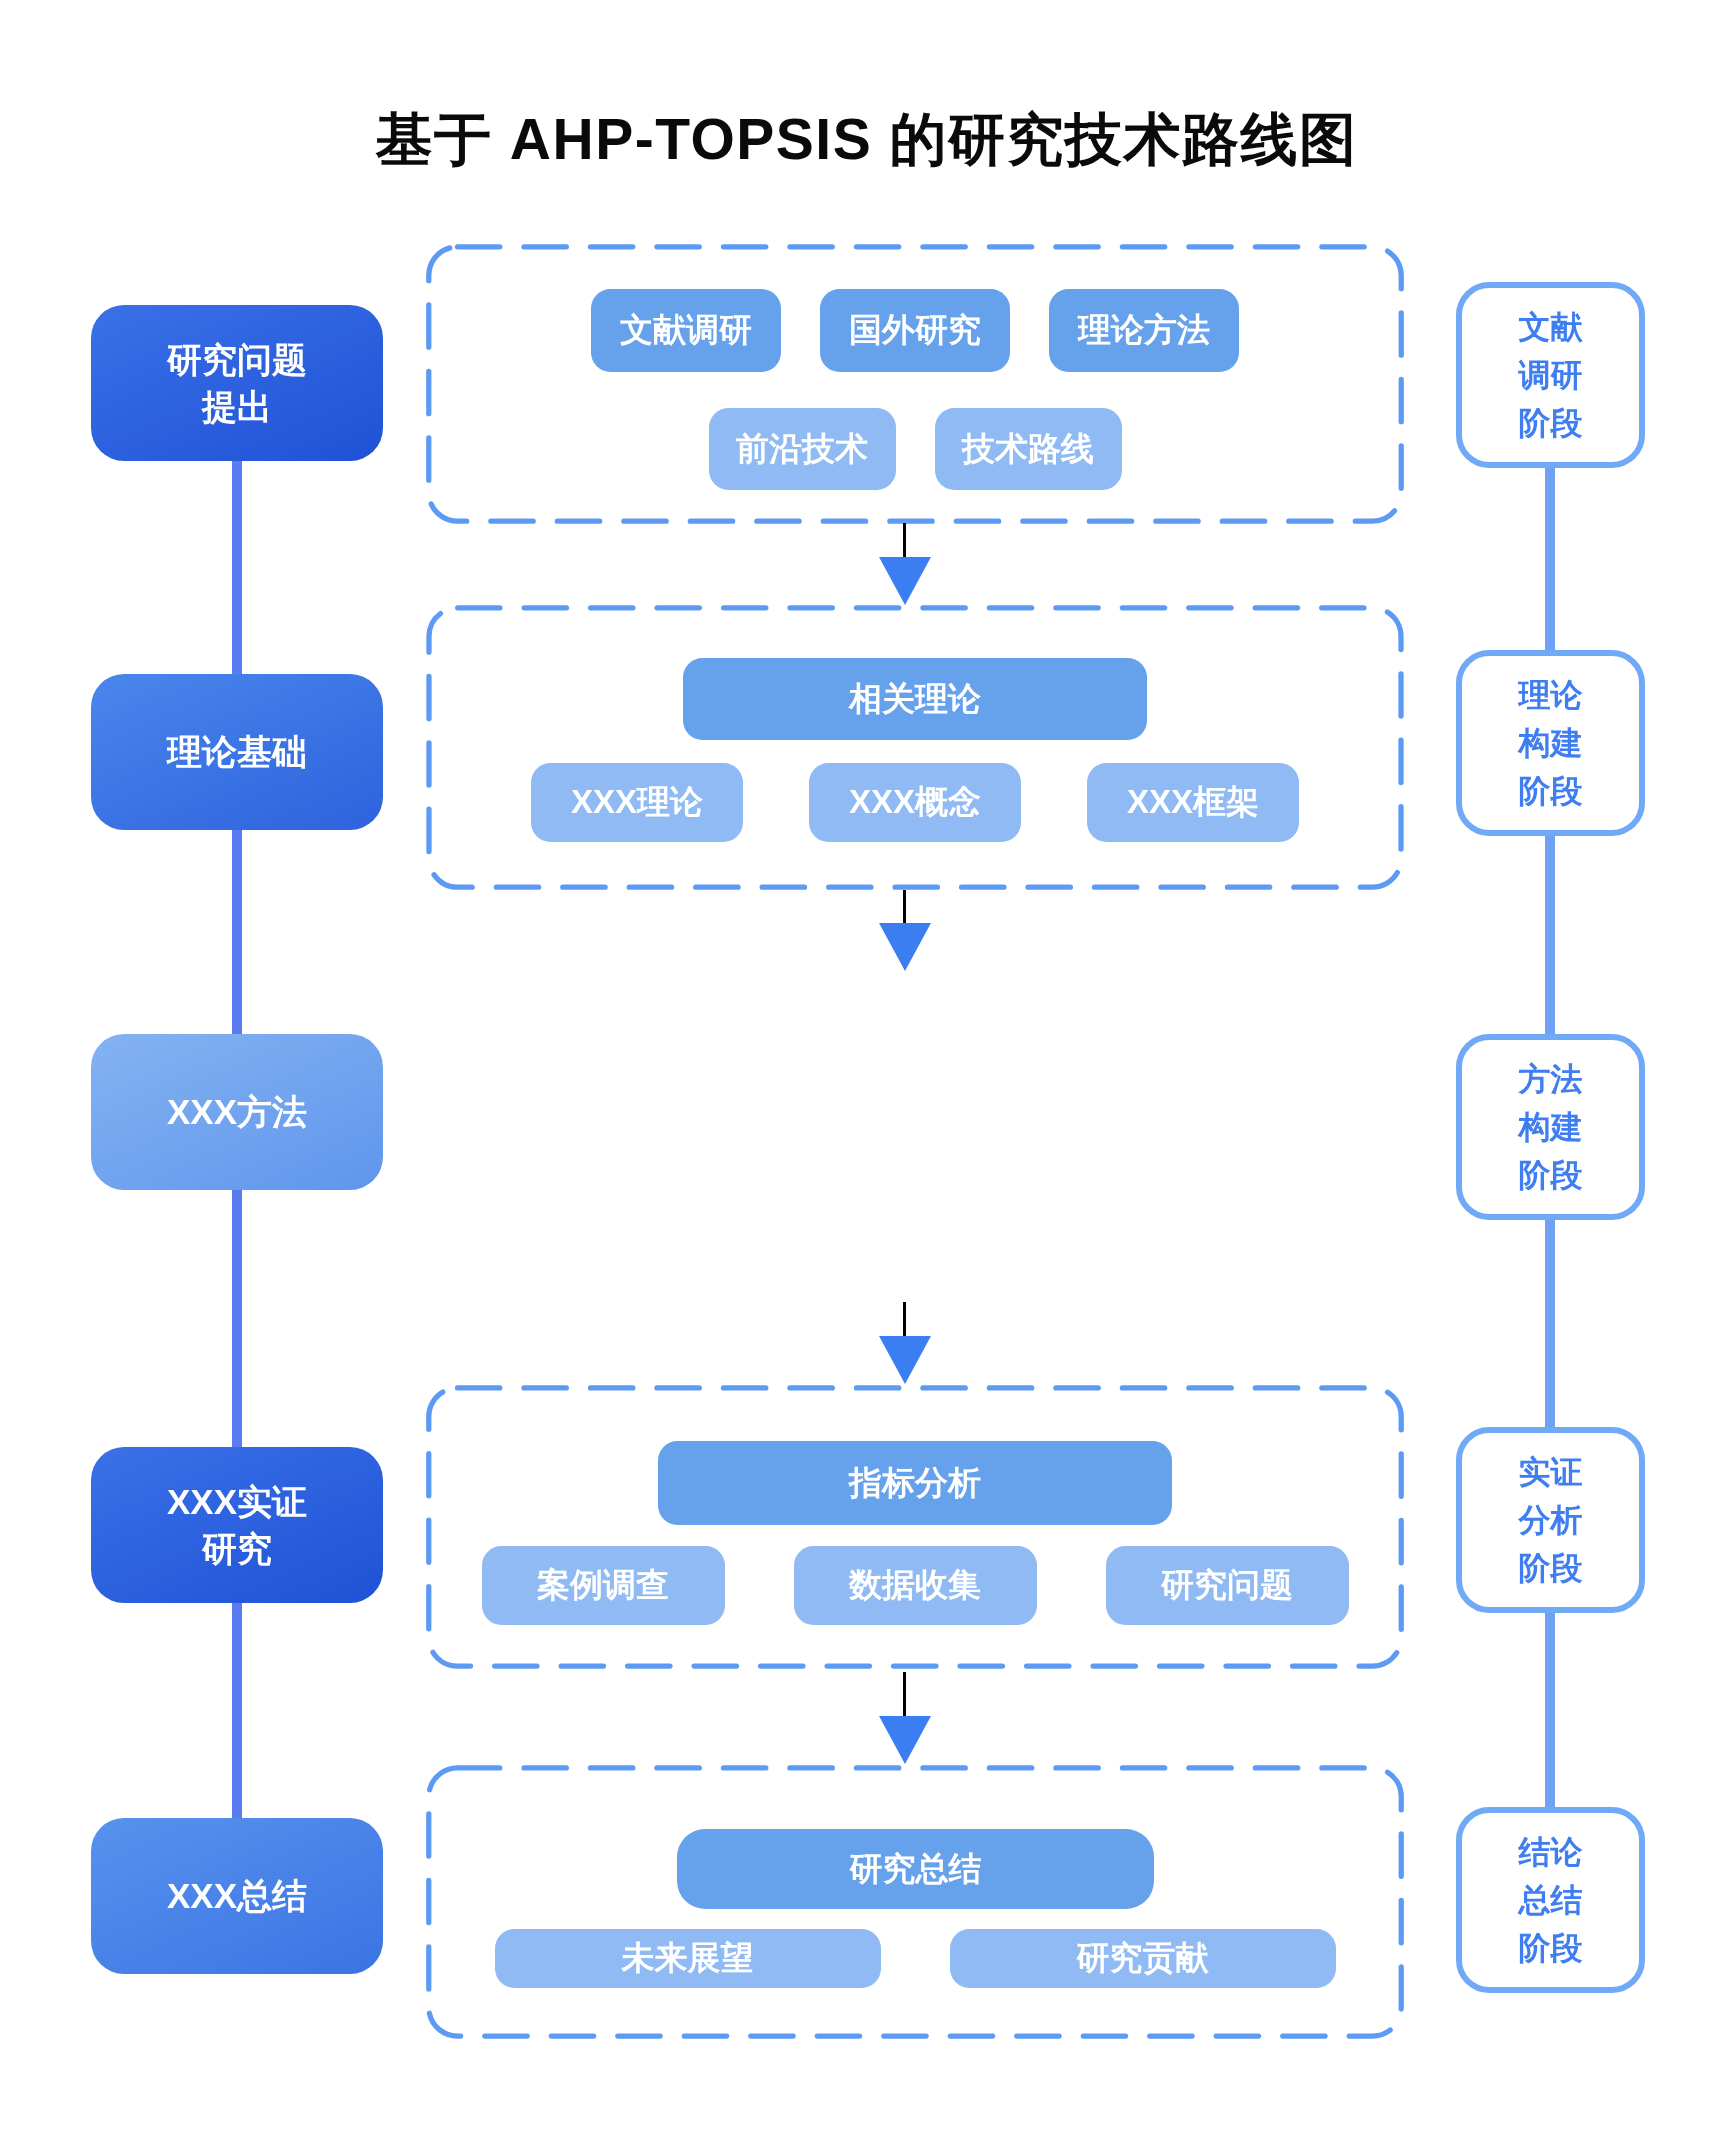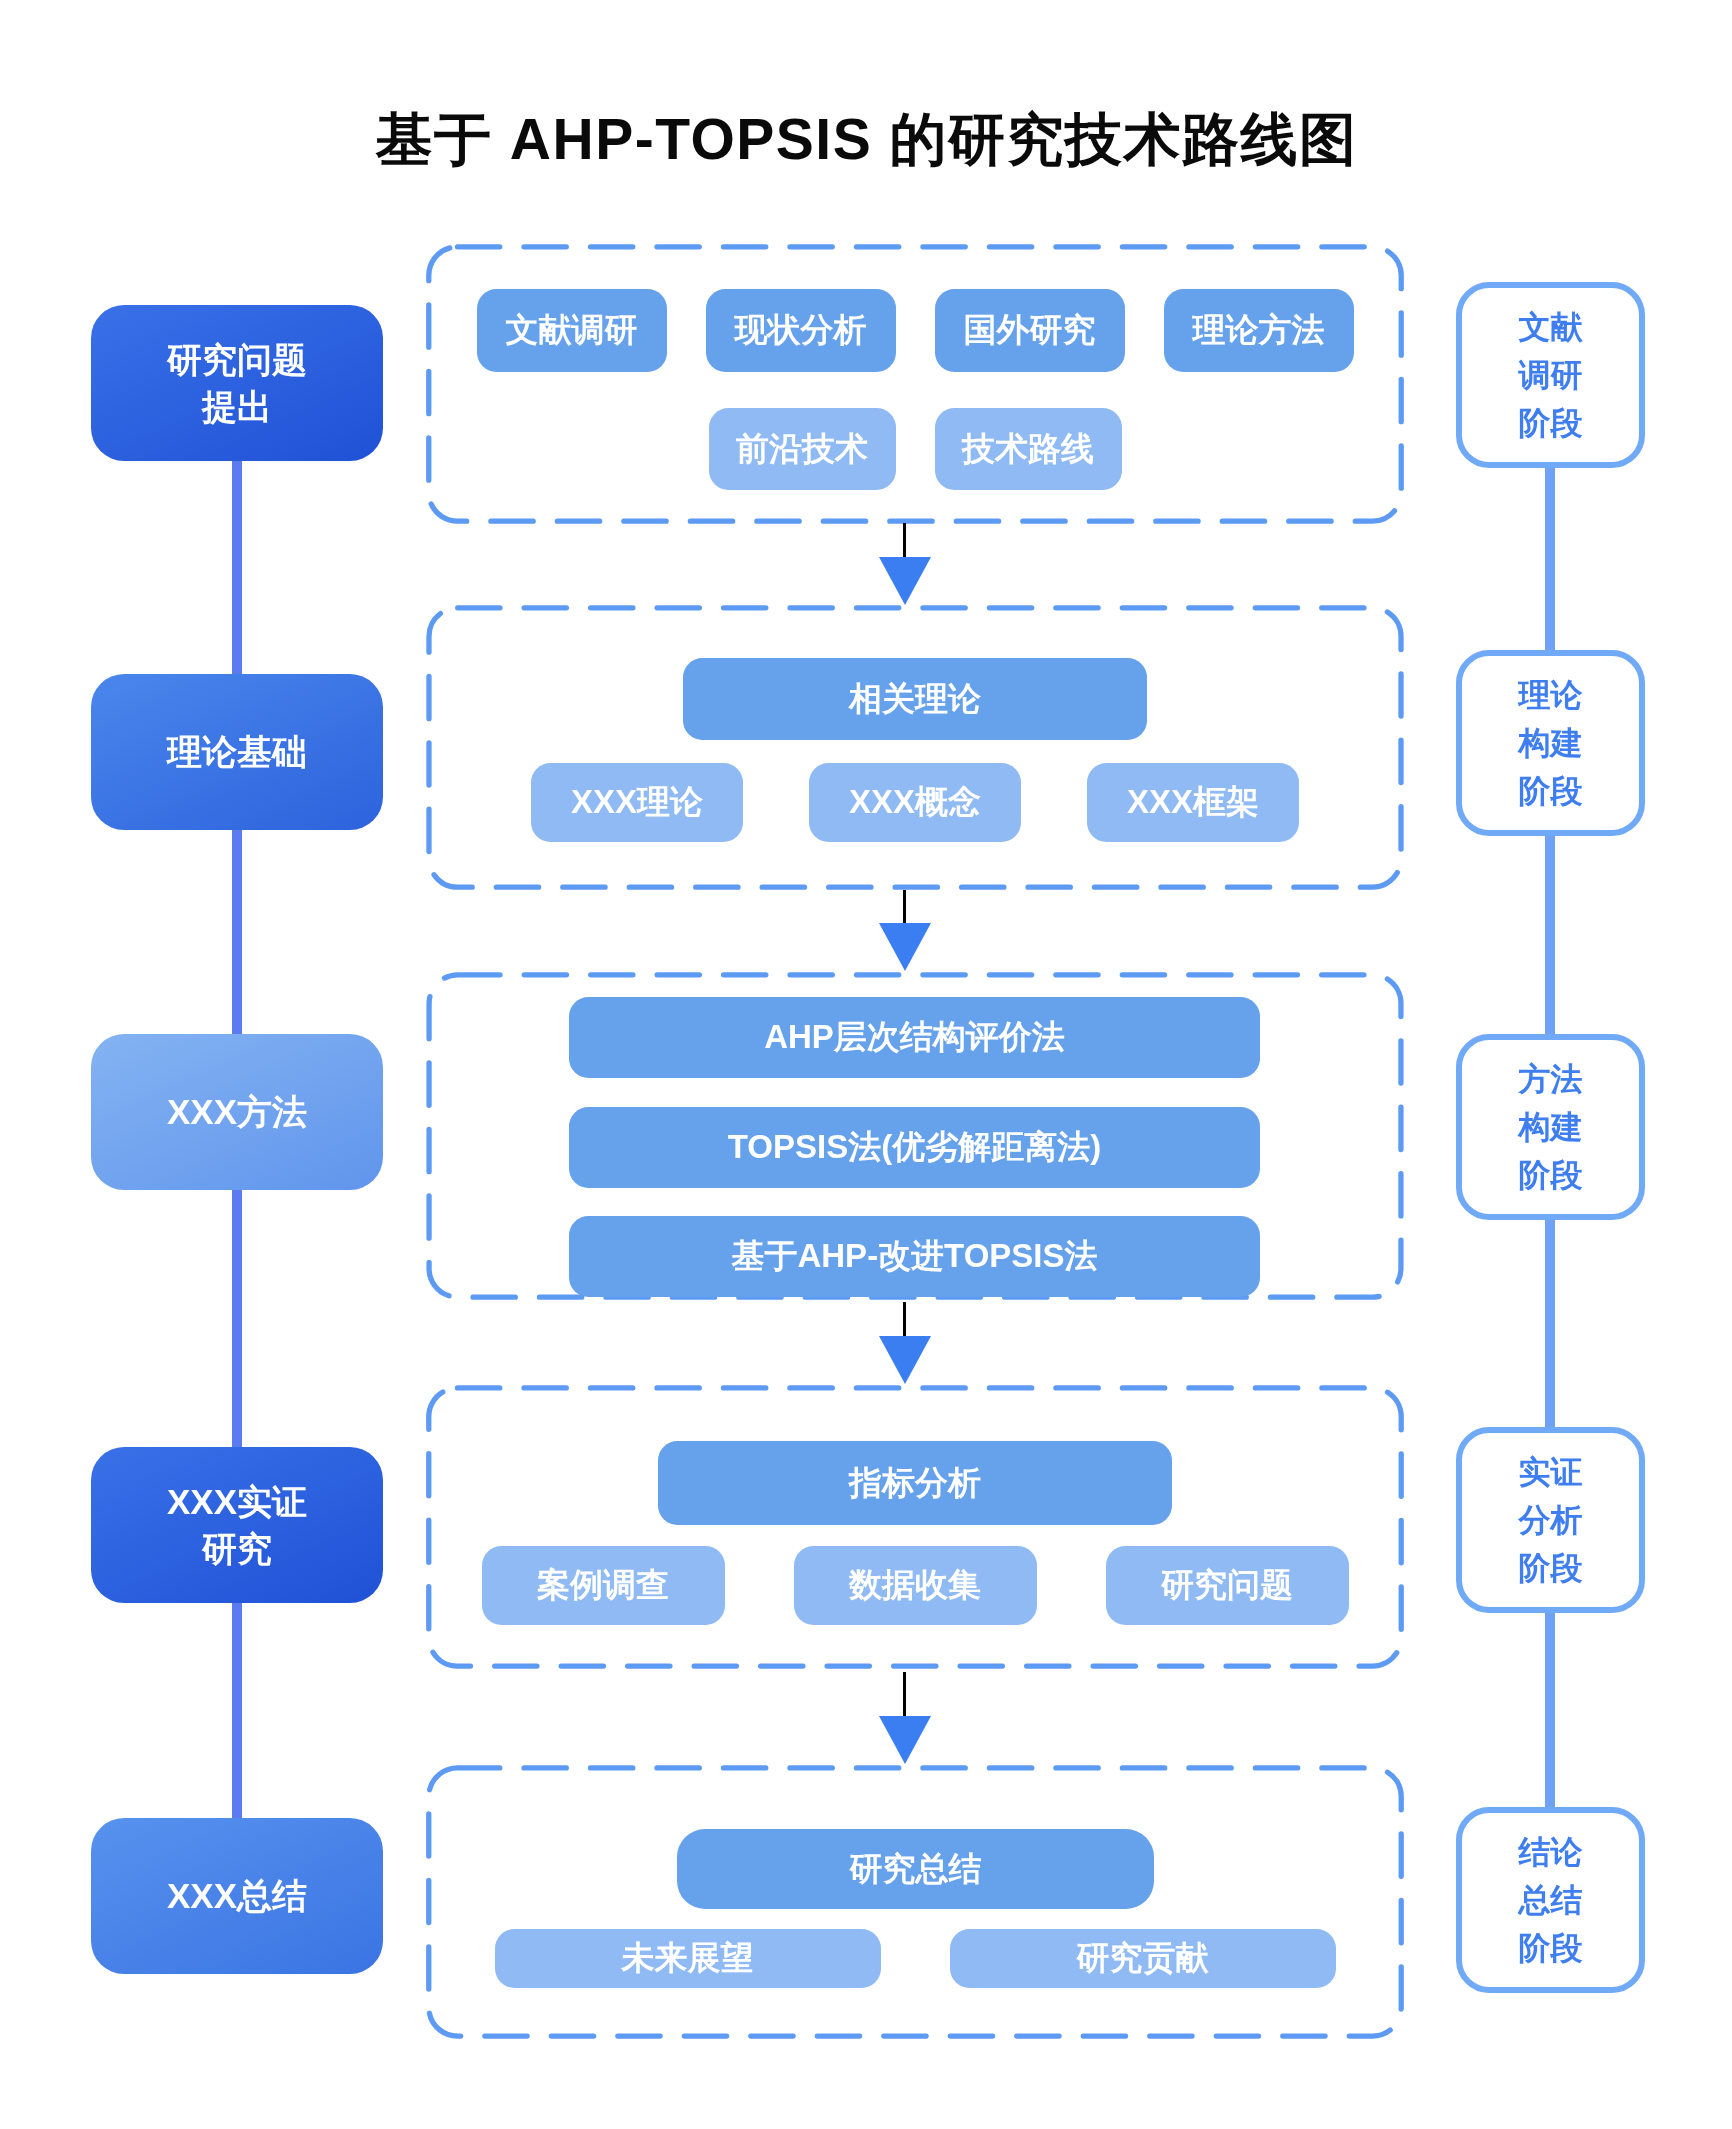--- a/index.html
+++ b/index.html
@@ -118,21 +118,20 @@
   <div class="stage stage-4"><span>XXX实证
 研究</span></div>
   <div class="stage stage-5"><span>XXX总结</span></div>
 
   <section class="group g1">
     <svg class="dash-svg" width="980" height="282" viewBox="0 0 1297 373">
       <rect x="5" y="5" width="1287" height="363" rx="38" fill="none" stroke="#5C9AF3" stroke-width="7" stroke-dasharray="56 32" stroke-linecap="round"></rect>
     </svg>
     <div class="row row1">
       <div class="item med">文献调研</div>
-      <div class="item med">现状分析</div>
       <div class="item med">国外研究</div>
       <div class="item med">理论方法</div>
     </div>
     <div class="row row2">
       <div class="item lt">前沿技术</div>
       <div class="item lt">技术路线</div>
     </div>
   </section>
 
   <div class="arrow a1">
@@ -150,28 +149,20 @@
       <div class="item lt">XXX概念</div>
       <div class="item lt">XXX框架</div>
     </div>
   </section>
 
   <div class="arrow a2">
     <div class="shaft"></div>
     <div class="head"></div>
   </div>
 
-  <section class="group g3">
-    <svg class="dash-svg" width="980" height="330" viewBox="0 0 1297 437">
-      <rect x="5" y="5" width="1287" height="427" rx="38" fill="none" stroke="#5C9AF3" stroke-width="7" stroke-dasharray="56 32" stroke-linecap="round"></rect>
-    </svg>
-    <div class="primary stack-item s1">AHP层次结构评价法</div>
-    <div class="primary stack-item s2">TOPSIS法(优劣解距离法)</div>
-    <div class="primary stack-item s3">基于AHP-改进TOPSIS法</div>
-  </section>
 
   <div class="arrow a3">
     <div class="shaft"></div>
     <div class="head"></div>
   </div>
 
   <section class="group g4">
     <svg class="dash-svg" width="980" height="286" viewBox="0 0 1297 378">
       <rect x="5" y="5" width="1287" height="368" rx="38" fill="none" stroke="#5C9AF3" stroke-width="7" stroke-dasharray="56 32" stroke-linecap="round"></rect>
     </svg>

